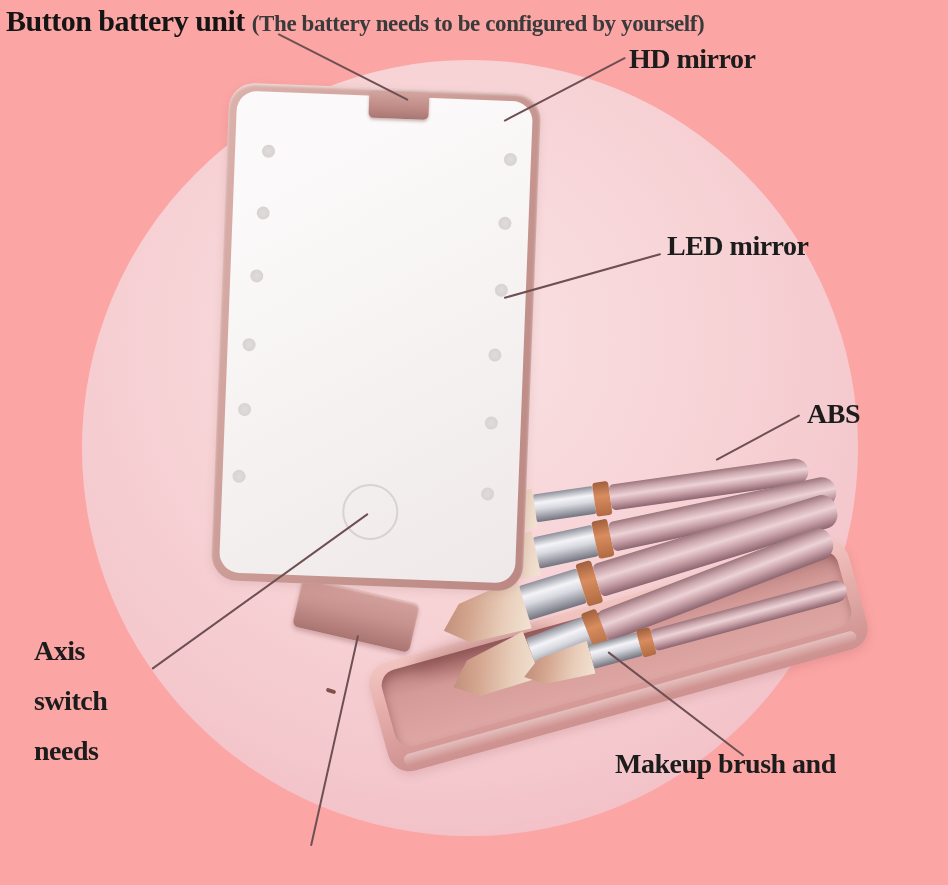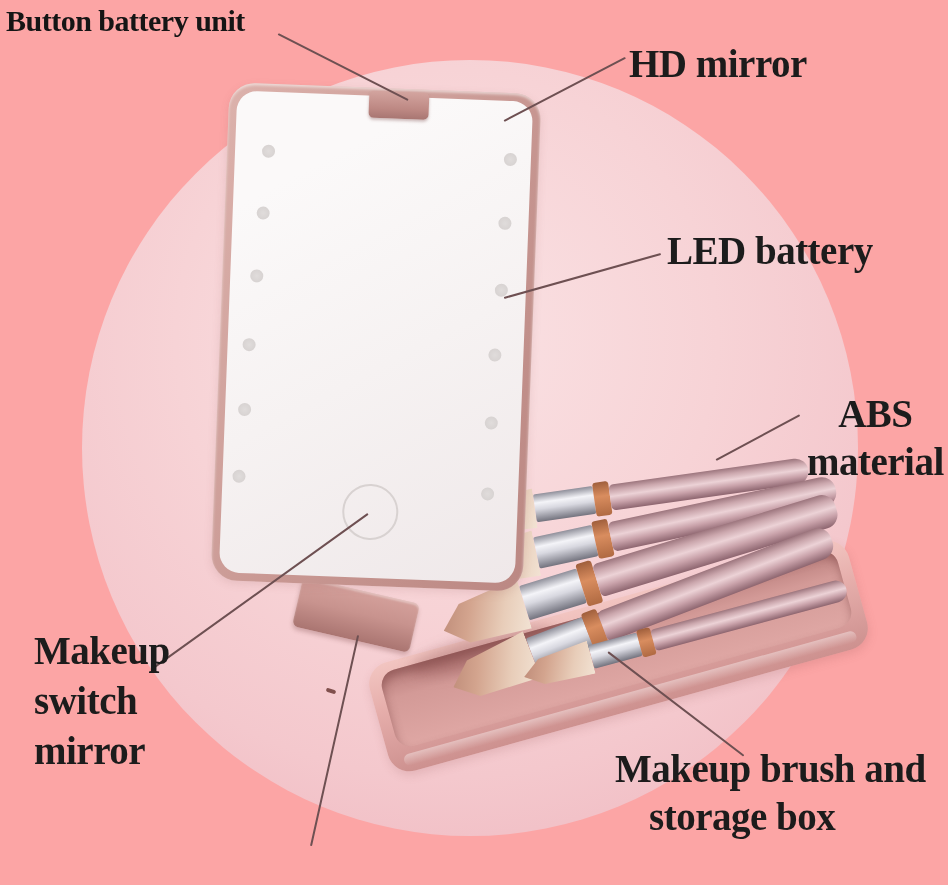--- a/index.html
+++ b/index.html
@@ -54,21 +54,21 @@
 
   
   .hinge{left:296px;top:590px;width:120px;height:50px;border-radius:6px;transform:rotate(13deg);
     background:linear-gradient(180deg,#d4a09b 0%,#c8938e 45%,#aa7571 100%);
     box-shadow:inset 0 2px 2px rgba(255,255,255,.35), 0 3px 4px rgba(120,65,65,.3);}
 
   
   .callout{height:2px;background:#6e5052;border-radius:1px;transform-origin:0 50%;}
 
   
-  .label{position:absolute;font-weight:700;font-size:39px;color:#1c1c1c;
+  .label{position:absolute;font-weight:700;font-size:28px;color:#1c1c1c;
     line-height:1.05;white-space:nowrap;letter-spacing:-0.5px;}
   .title-row{left:6px;top:4px;display:flex;align-items:baseline;}
   .title-main{font-weight:700;font-size:30px;color:#151515;white-space:nowrap;letter-spacing:-0.5px;}
   .title-note{font-weight:700;font-size:23px;color:#3a3a3a;white-space:nowrap;margin-left:7px;letter-spacing:-0.4px;}
   .stack{line-height:50px;}
   .stack-tight{line-height:48px;}
 </style>
 </head>
 <body>
 
@@ -136,34 +136,33 @@
   <div class="abs callout" style="left:278px;top:33px;width:146px;transform:rotate(26.9deg);"></div>
   <div class="abs callout" style="left:504px;top:120px;width:137px;transform:rotate(-27.5deg);"></div>
   <div class="abs callout" style="left:504px;top:297px;width:163px;transform:rotate(-15.7deg);"></div>
   <div class="abs callout" style="left:716px;top:459px;width:95px;transform:rotate(-28.2deg);"></div>
   <div class="abs callout" style="left:152px;top:668px;width:266px;transform:rotate(-35.7deg);"></div>
   <div class="abs callout" style="left:608px;top:651px;width:171px;transform:rotate(37.4deg);"></div>
   <div class="abs callout" style="left:311px;top:845px;width:216px;transform:rotate(-77.4deg);"></div>
 
   <div class="abs title-row">
     <span class="title-main">Button battery unit</span>
+    <span class="title-note">(The battery needs to be configured by yourself)</span>
   </div>
 
   <div class="label" style="left:629px;top:44px;">HD mirror</div>
 
-  <div class="label" style="left:667px;top:231px;">LED battery</div>
+  <div class="label" style="left:667px;top:231px;">LED mirror</div>
 
   <div class="label stack-tight" style="left:807px;top:390px;text-align:center;">
     <div>ABS</div>
-    <div>material</div>
   </div>
 
   <div class="label stack" style="left:34px;top:626px;">
-    <div>Makeup</div>
+    <div>Axis</div>
     <div>switch</div>
-    <div>mirror</div>
+    <div>needs</div>
   </div>
 
   <div class="label" style="left:615px;top:749px;">Makeup brush and</div>
-  <div class="label" style="left:649px;top:797px;">storage box</div>
 
 
 </div>
 
 </body></html>

